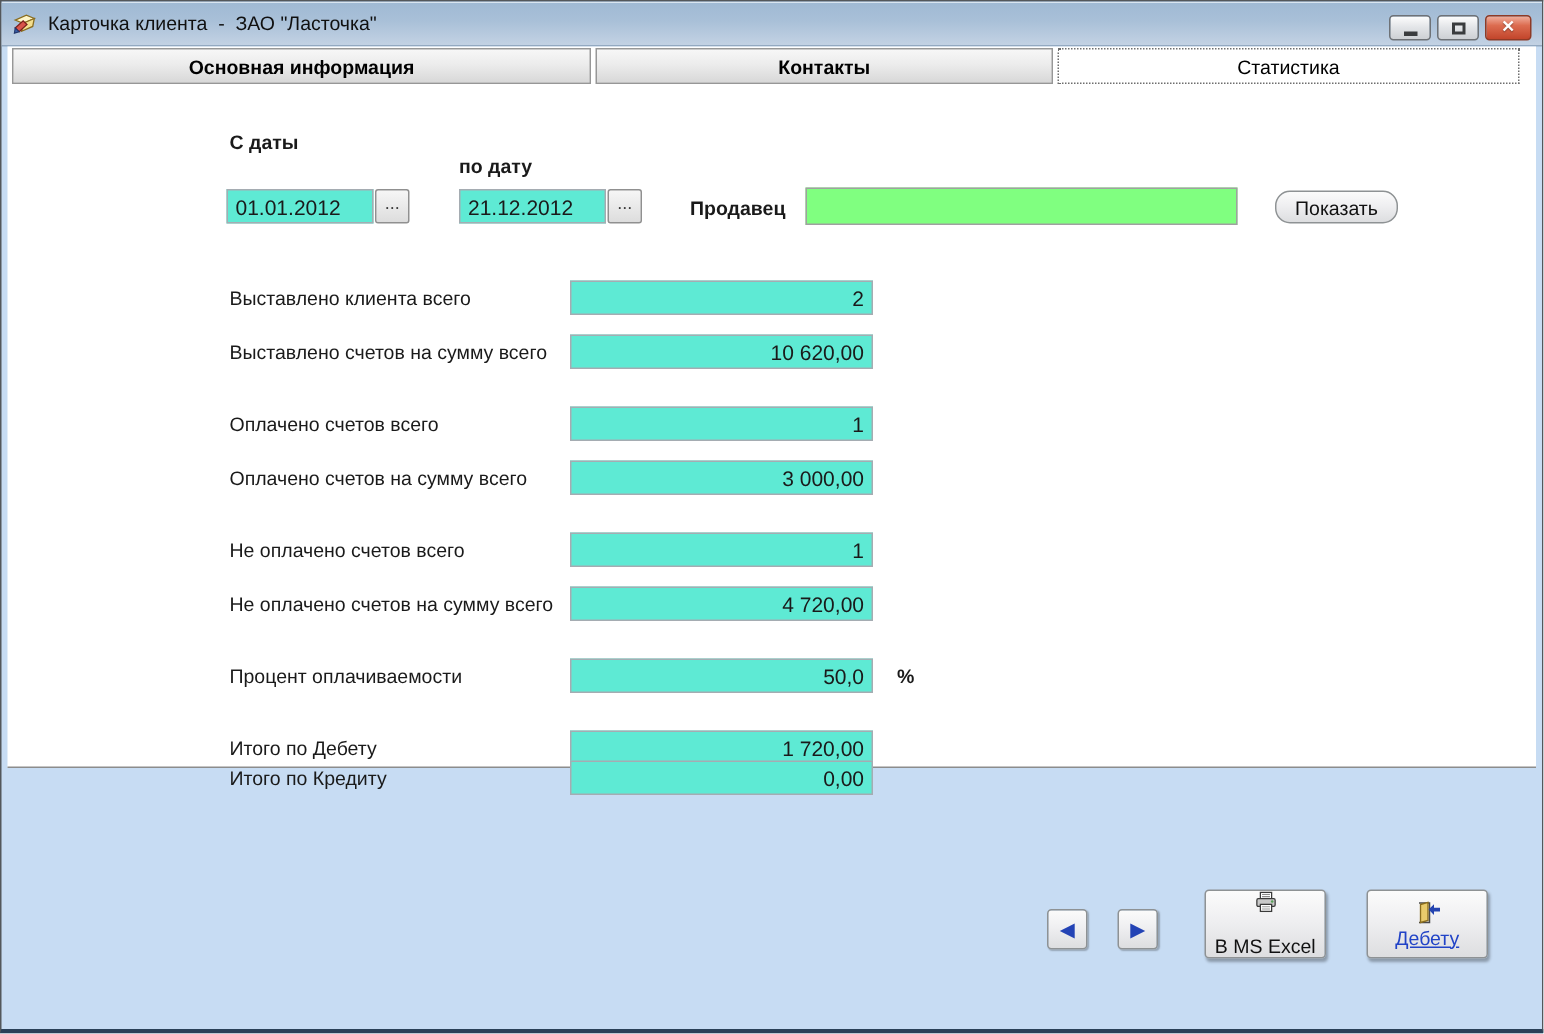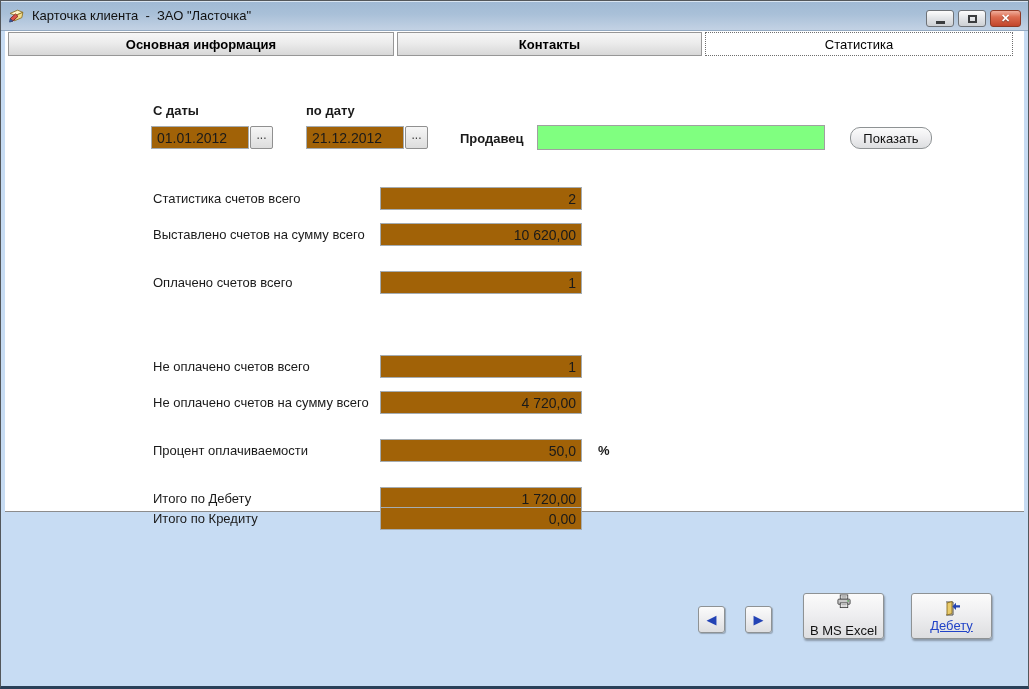--- a/index.html
+++ b/index.html
@@ -56,21 +56,21 @@
     background:linear-gradient(180deg,#F7F7F7 0%, #ECECEC 45%, #D8D8D8 100%);
     border:1px solid #979797;
   }
   .tab-main { left:3px;   width:386px; }
   .tab-contacts { left:392px; width:305px; }
   .tab-stats { left:700px; width:308px; background:#fff; border:1px dotted #6E6E6E; }
 
   
   .flabel { position:absolute; font-size:13px; font-weight:bold; color:#1A1A1A; }
   .text-field {
-    position:absolute; border:1px solid #A5ACB2; background:#a16207;
+    position:absolute; border:1px solid #A5ACB2; background:#5eead4;
     font-family:"Liberation Sans", sans-serif; font-size:14px; color:#1A1A1A;
     padding:0 5px; outline:none;
   }
   .date-field { width:98px; height:23px; }
   .browse-btn {
     position:absolute; width:23px; height:23px;
     background:linear-gradient(180deg,#F6F6F6,#DDDDDD);
     border:1px solid #909090; border-radius:2px;
     font-size:12px; color:#3A3A3A; line-height:17px; text-align:center; cursor:default;
   }
@@ -131,43 +131,47 @@
       </div>
     </div>
   </div>
 
   <div class="content">
 
     <div class="tab inactive tab-main">Основная информация</div>
     <div class="tab tab-stats">Статистика</div>
     <div class="tab inactive tab-contacts">Контакты</div>
 
-    <span class="flabel" style="left:148px; top:72px">С даты</span>
+    <span class="flabel" style="left:148px; top:56px">С даты</span>
     <input class="text-field date-field" style="left: 146px; top: 95px;" value="01.01.2012">
     <div class="browse-btn" style="left:245px; top:95px">...</div>
 
     <span class="flabel" style="left:301px; top:72px">по дату</span>
     <input class="text-field date-field" style="left: 301px; top: 95px;" value="21.12.2012">
     <div class="browse-btn" style="left:400px; top:95px">...</div>
 
     <span class="flabel" style="left:455px; top:100px">Продавец</span>
     <input class="text-field seller-field" value="" style="">
     <div class="push-btn show-btn">Показать</div>
 
     <div class="stat-row" style="top:156px">
-      <span class="stat-label">Статистика счетов всего</span>
+      <span class="stat-label">Выставлено клиента всего</span>
       <input class="text-field stat-field" value="2" style="">
     </div>
     <div class="stat-row" style="top:192px">
       <span class="stat-label">Выставлено счетов на сумму всего</span>
       <input class="text-field stat-field" value="10 620,00" style="">
     </div>
     <div class="stat-row" style="top:240px">
       <span class="stat-label">Оплачено счетов всего</span>
       <input class="text-field stat-field" value="1" style="">
+    </div>
+    <div class="stat-row" style="top:276px">
+      <span class="stat-label">Оплачено счетов на сумму всего</span>
+      <input class="text-field stat-field" value="3 000,00" style="">
     </div>
     <div class="stat-row" style="top:324px">
       <span class="stat-label">Не оплачено счетов всего</span>
       <input class="text-field stat-field" value="1" style="">
     </div>
     <div class="stat-row" style="top:360px">
       <span class="stat-label">Не оплачено счетов на сумму всего</span>
       <input class="text-field stat-field" value="4 720,00" style="">
     </div>
     <div class="stat-row" style="top:408px">

